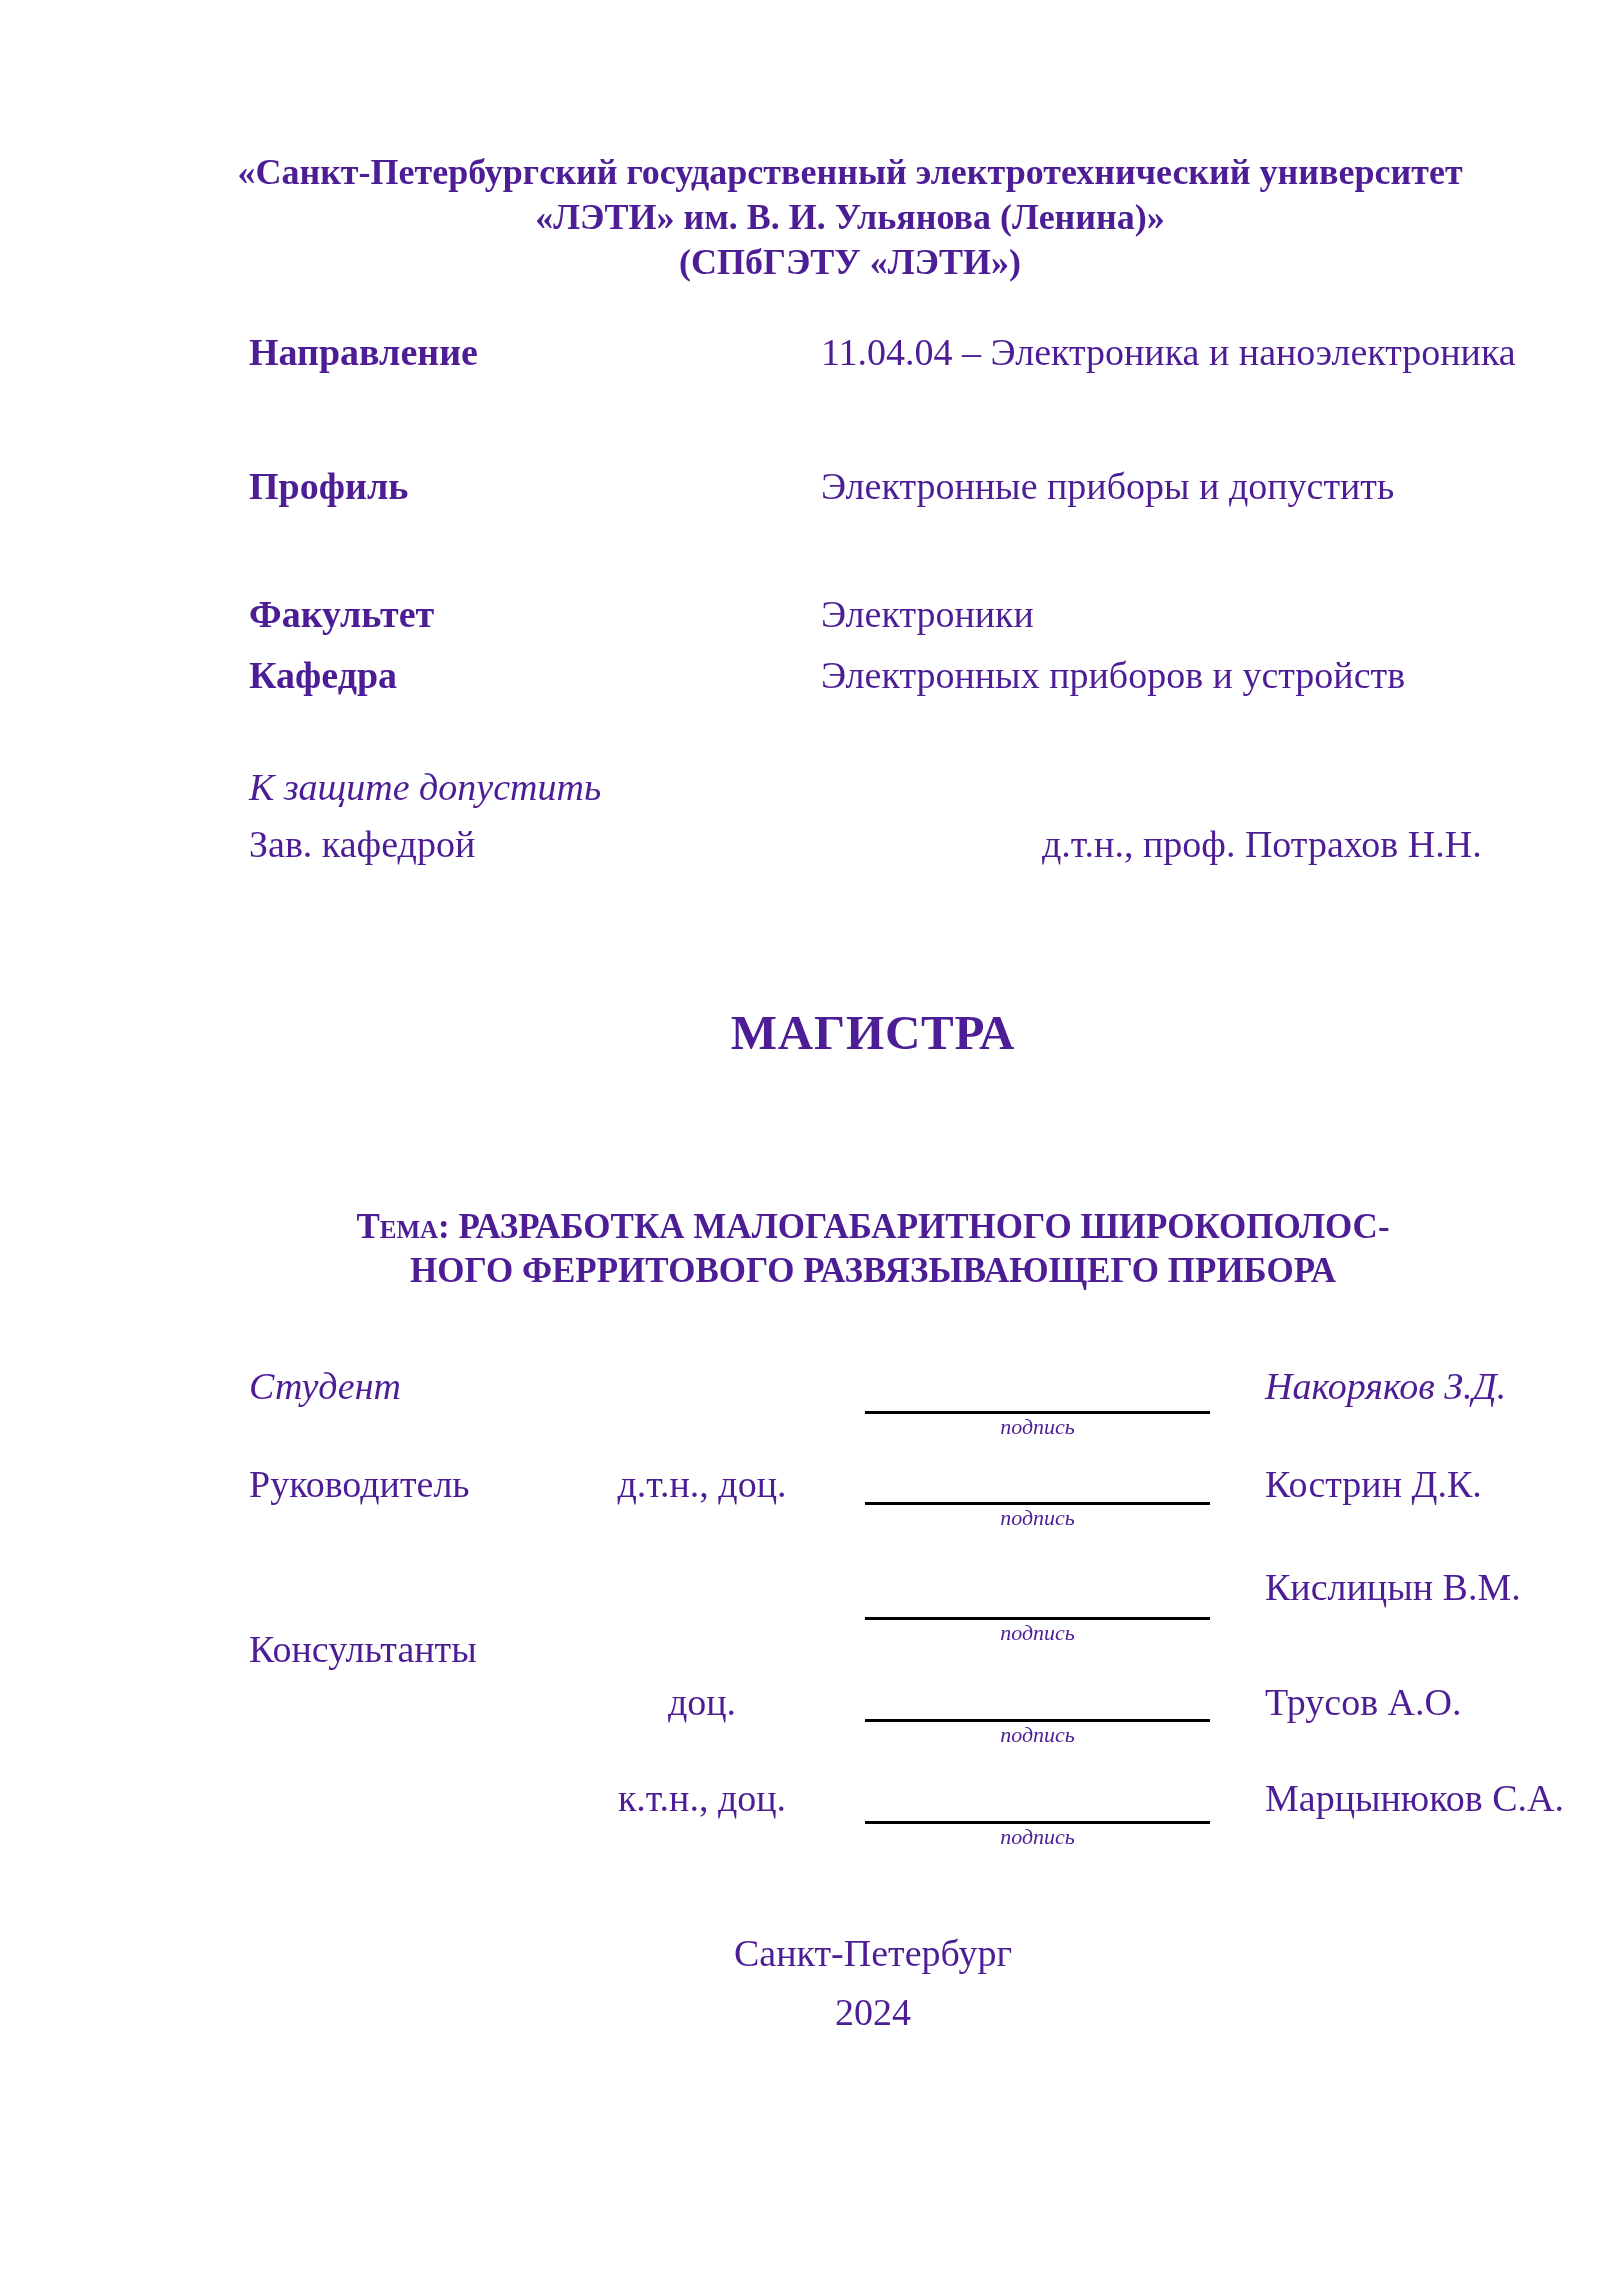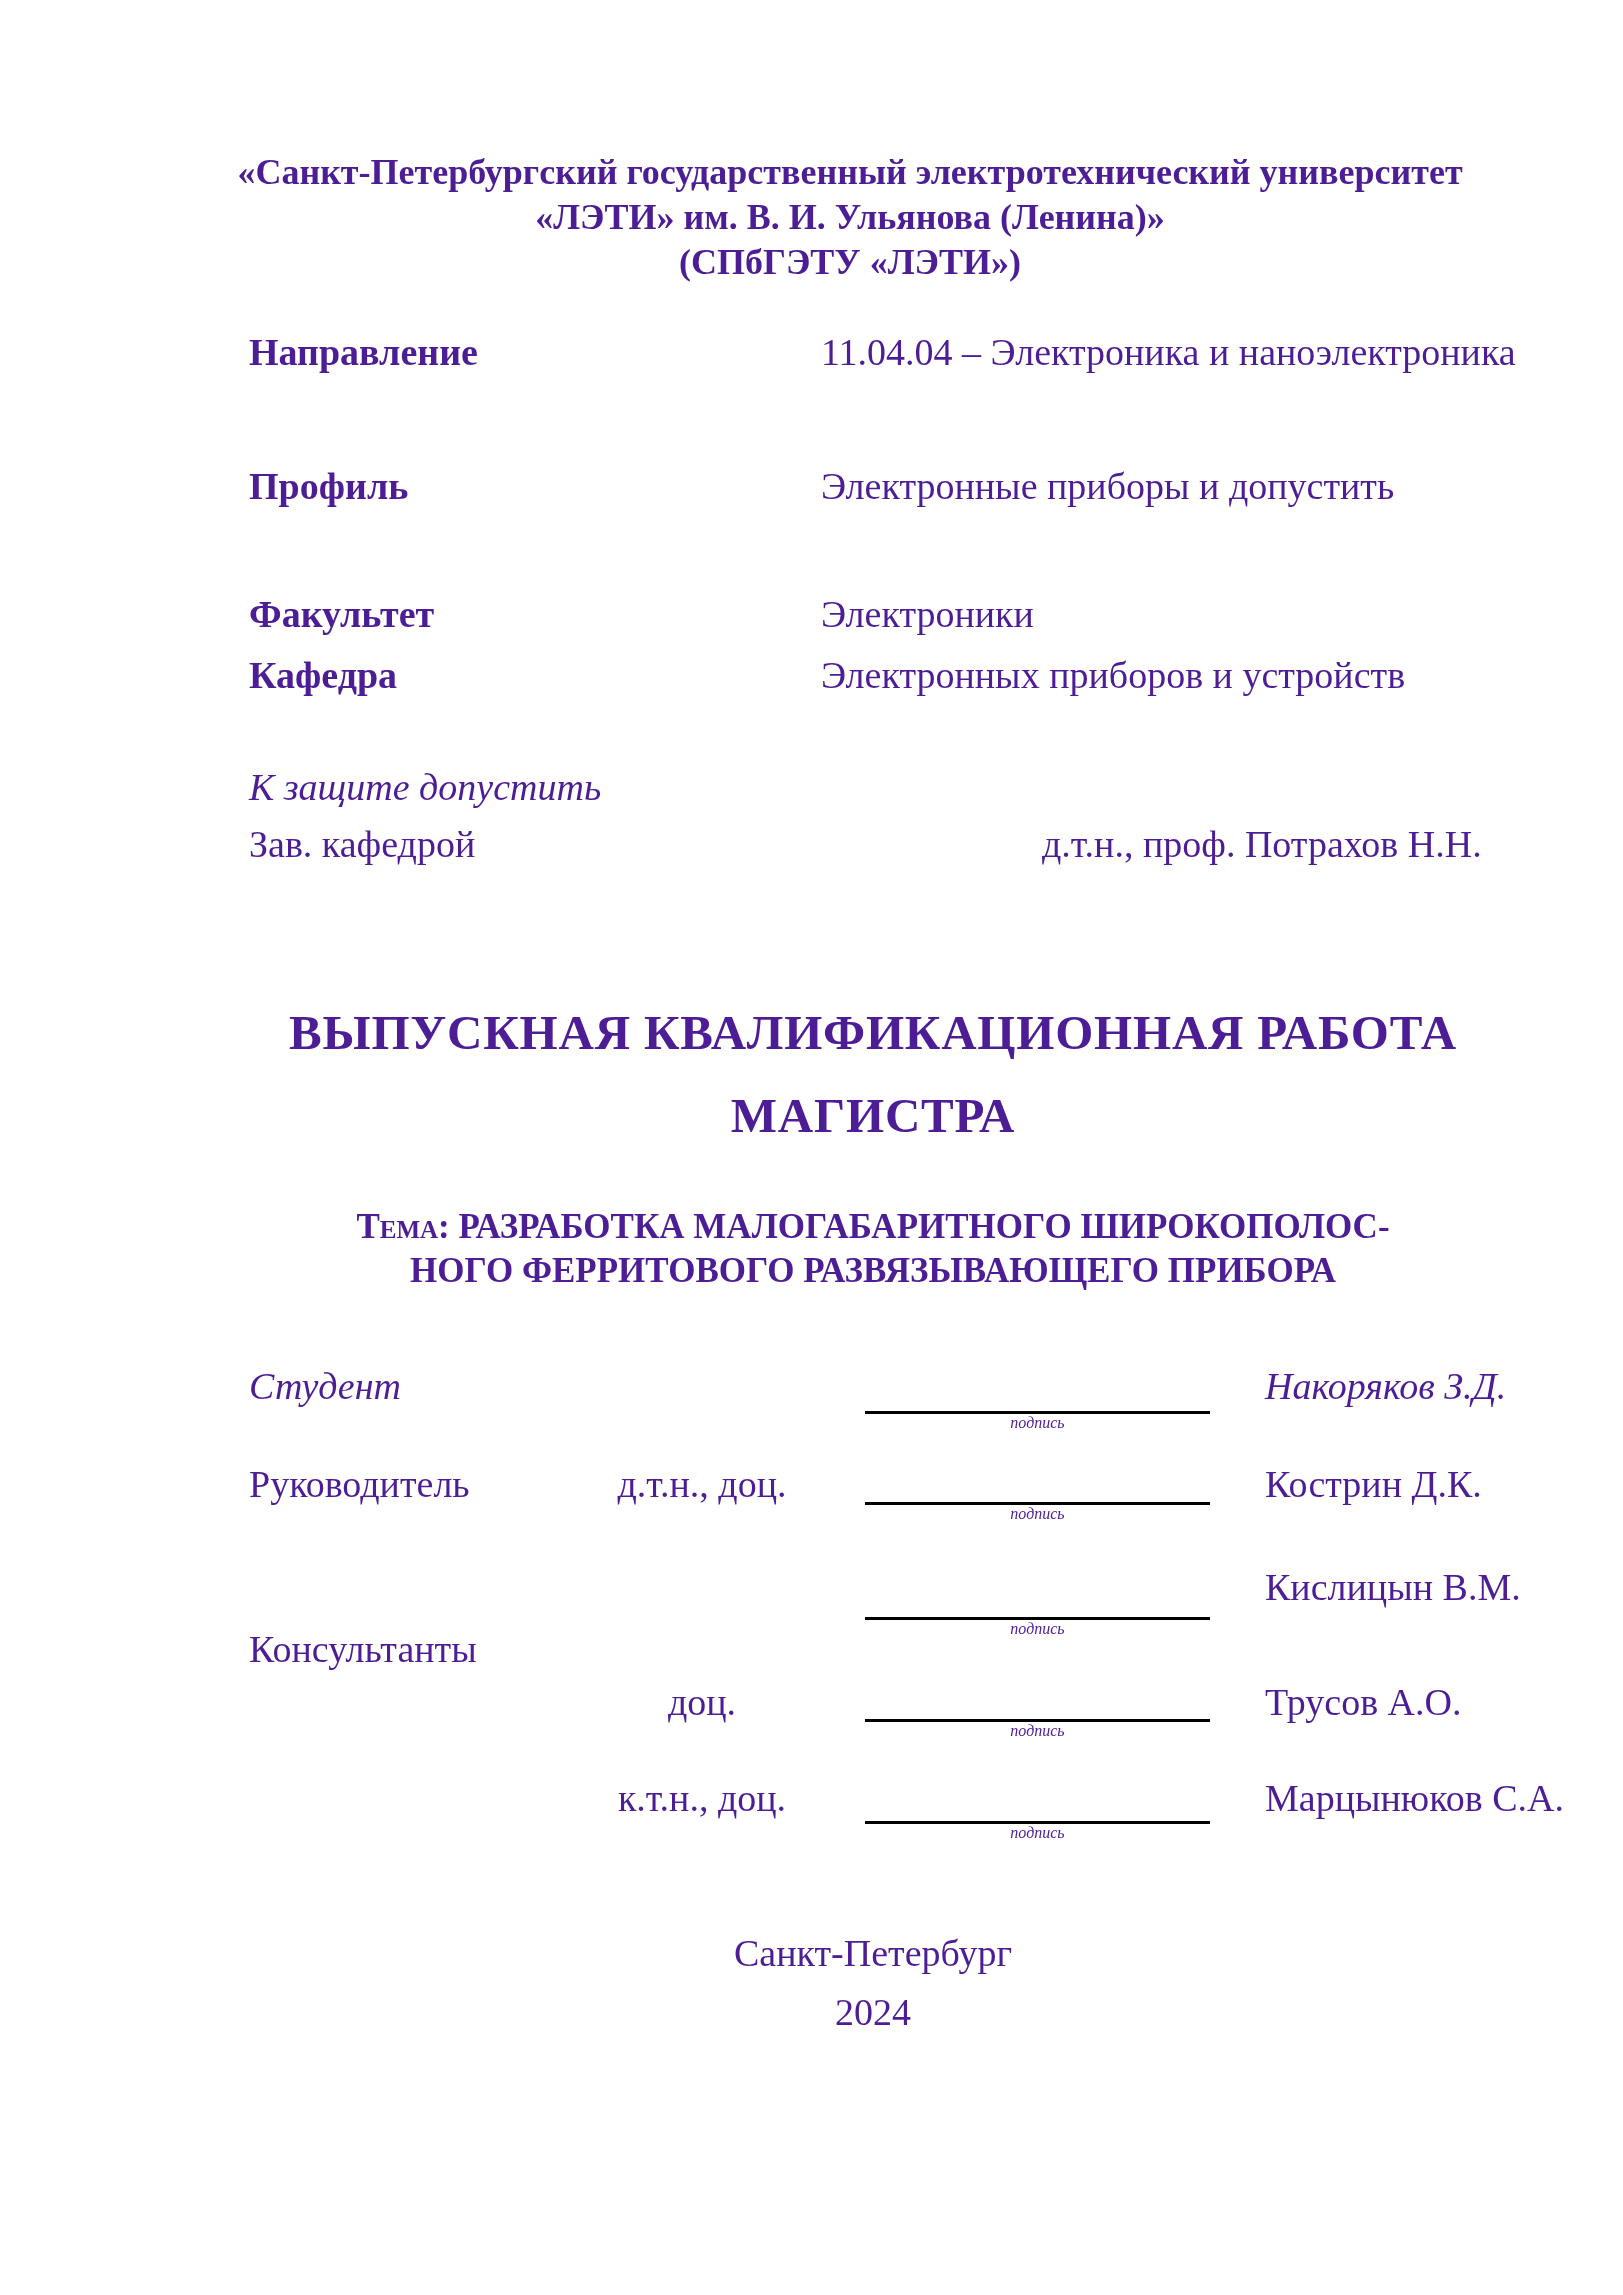--- a/index.html
+++ b/index.html
@@ -35,21 +35,21 @@
   }
   .topic{
     position:absolute;left:237px;top:1205px;width:1272px;
     text-align:center;font-weight:bold;font-size:35px;line-height:44px;
   }
   .topic-label{font-variant:small-caps;}
 
   .sig-role{position:absolute;left:249px;white-space:nowrap;}
   .sig-qual{position:absolute;left:584px;width:236px;text-align:center;white-space:nowrap;}
   .sig-line{position:absolute;left:865px;width:345px;height:0;border-top:3.1px solid #000;}
-  .sig-cap{position:absolute;left:865px;width:345px;text-align:center;font-style:italic;font-size:16px;}
+  .sig-cap{position:absolute;left:865px;width:345px;text-align:center;font-style:italic;font-size:22px;}
   .sig-name{position:absolute;left:1265px;white-space:nowrap;}
 
   .r1-txt{top:1364px;font-style:italic;}  .r1-line{top:1411px;}  .r1-cap{top:1414px;}
   .r2-txt{top:1462px;}  .r2-line{top:1502px;}  .r2-cap{top:1505px;}
   .r3-name{top:1565px;} .r3-role{top:1579px;margin-top:48px;}  .r3-line{top:1617px;} .r3-cap{top:1620px;}
   .r4-txt{top:1670px;margin-top:10px;}  .r4-line{top:1719px;}  .r4-cap{top:1722px;}
   .r5-txt{top:1776px;}  .r5-line{top:1821px;}  .r5-cap{top:1824px;}
 
   .center-line{position:absolute;left:237px;width:1272px;text-align:center;white-space:nowrap;}
   .city{top:1931px;}
@@ -76,21 +76,20 @@
   <div class="val t-faculty">Электроники</div>
 
   <div class="lbl t-dept">Кафедра</div>
   <div class="val t-dept">Электронных приборов и устройств</div>
 
   <div class="admit-line">К защите допустить</div>
   <div class="head-label">Зав. кафедрой</div>
   <div class="head-value">д.т.н., проф. Потрахов Н.Н.</div>
 
   <div class="title">
-    <div>ВЫПУСКНАЯ КВАЛИФИКАЦИОННАЯ РАБОТА</div>
     <div>МАГИСТРА</div>
   </div>
 
   <div class="topic">
     <div><span class="topic-label">Тема:</span> <span>РАЗРАБОТКА МАЛОГАБАРИТНОГО ШИРОКОПОЛОС-</span></div>
     <div>НОГО ФЕРРИТОВОГО РАЗВЯЗЫВАЮЩЕГО ПРИБОРА</div>
   </div>
 
   <div class="sig-role r1-txt">Студент</div>
   <div class="sig-line r1-line"></div>

